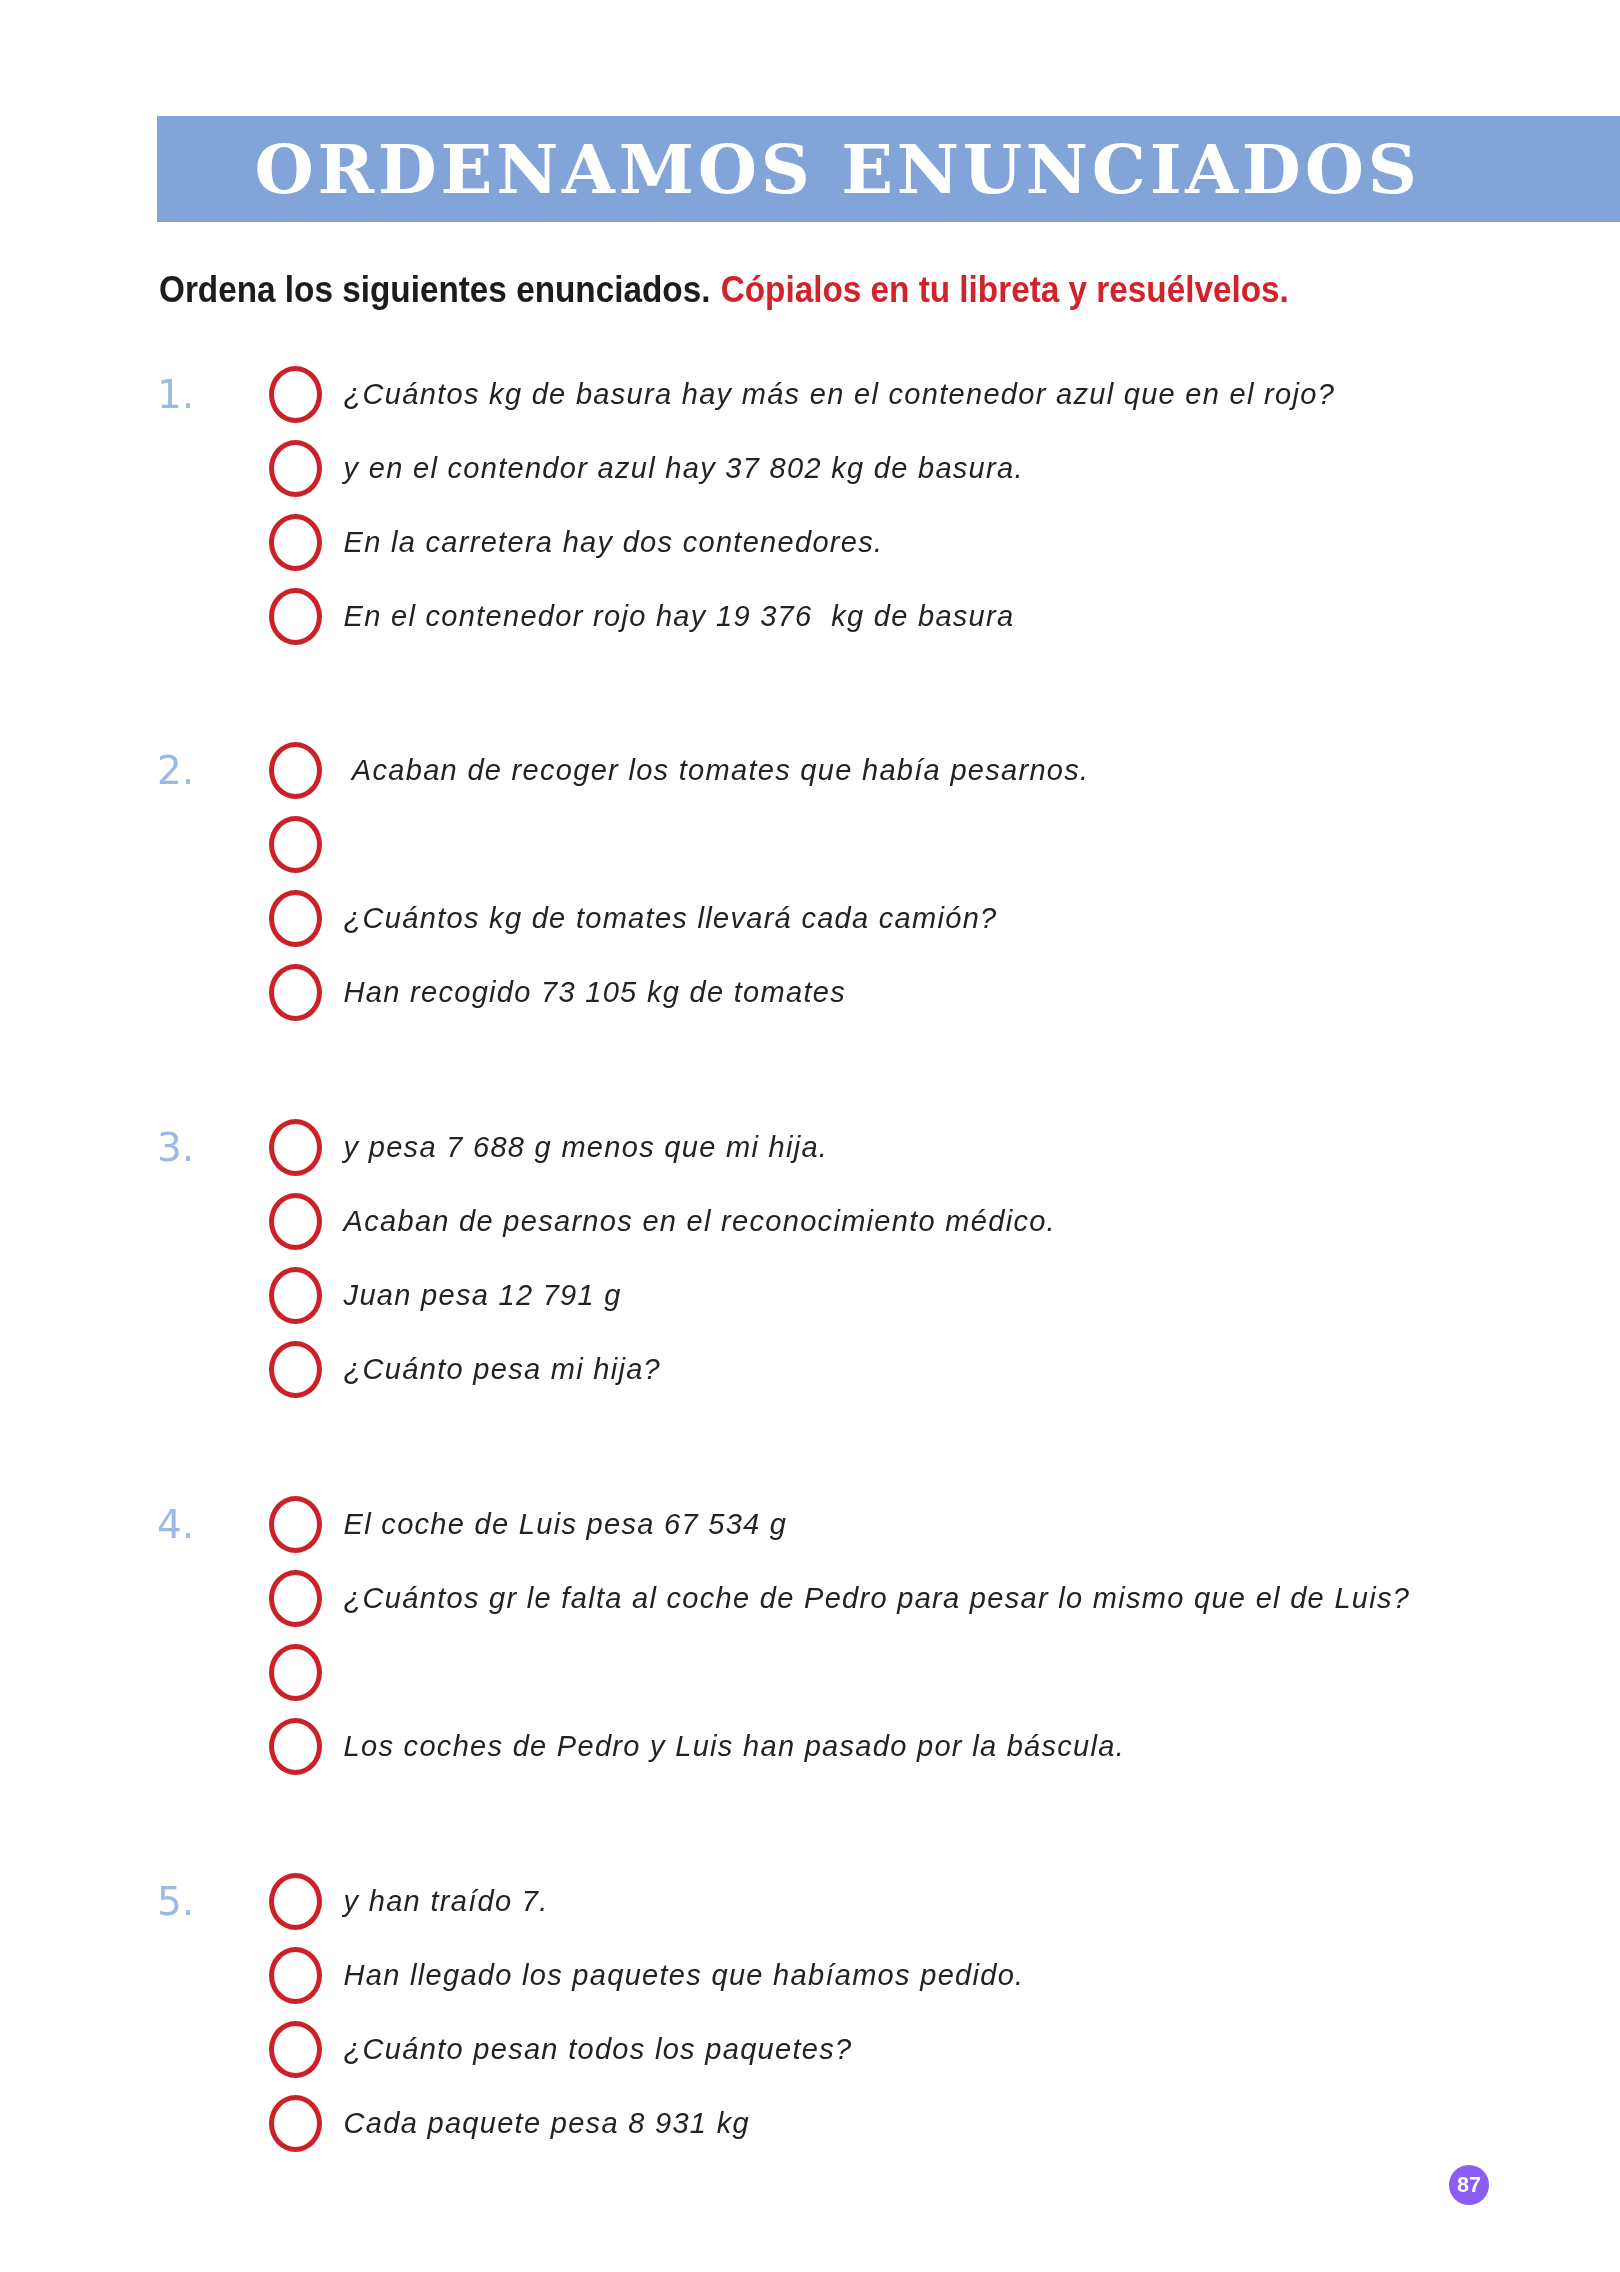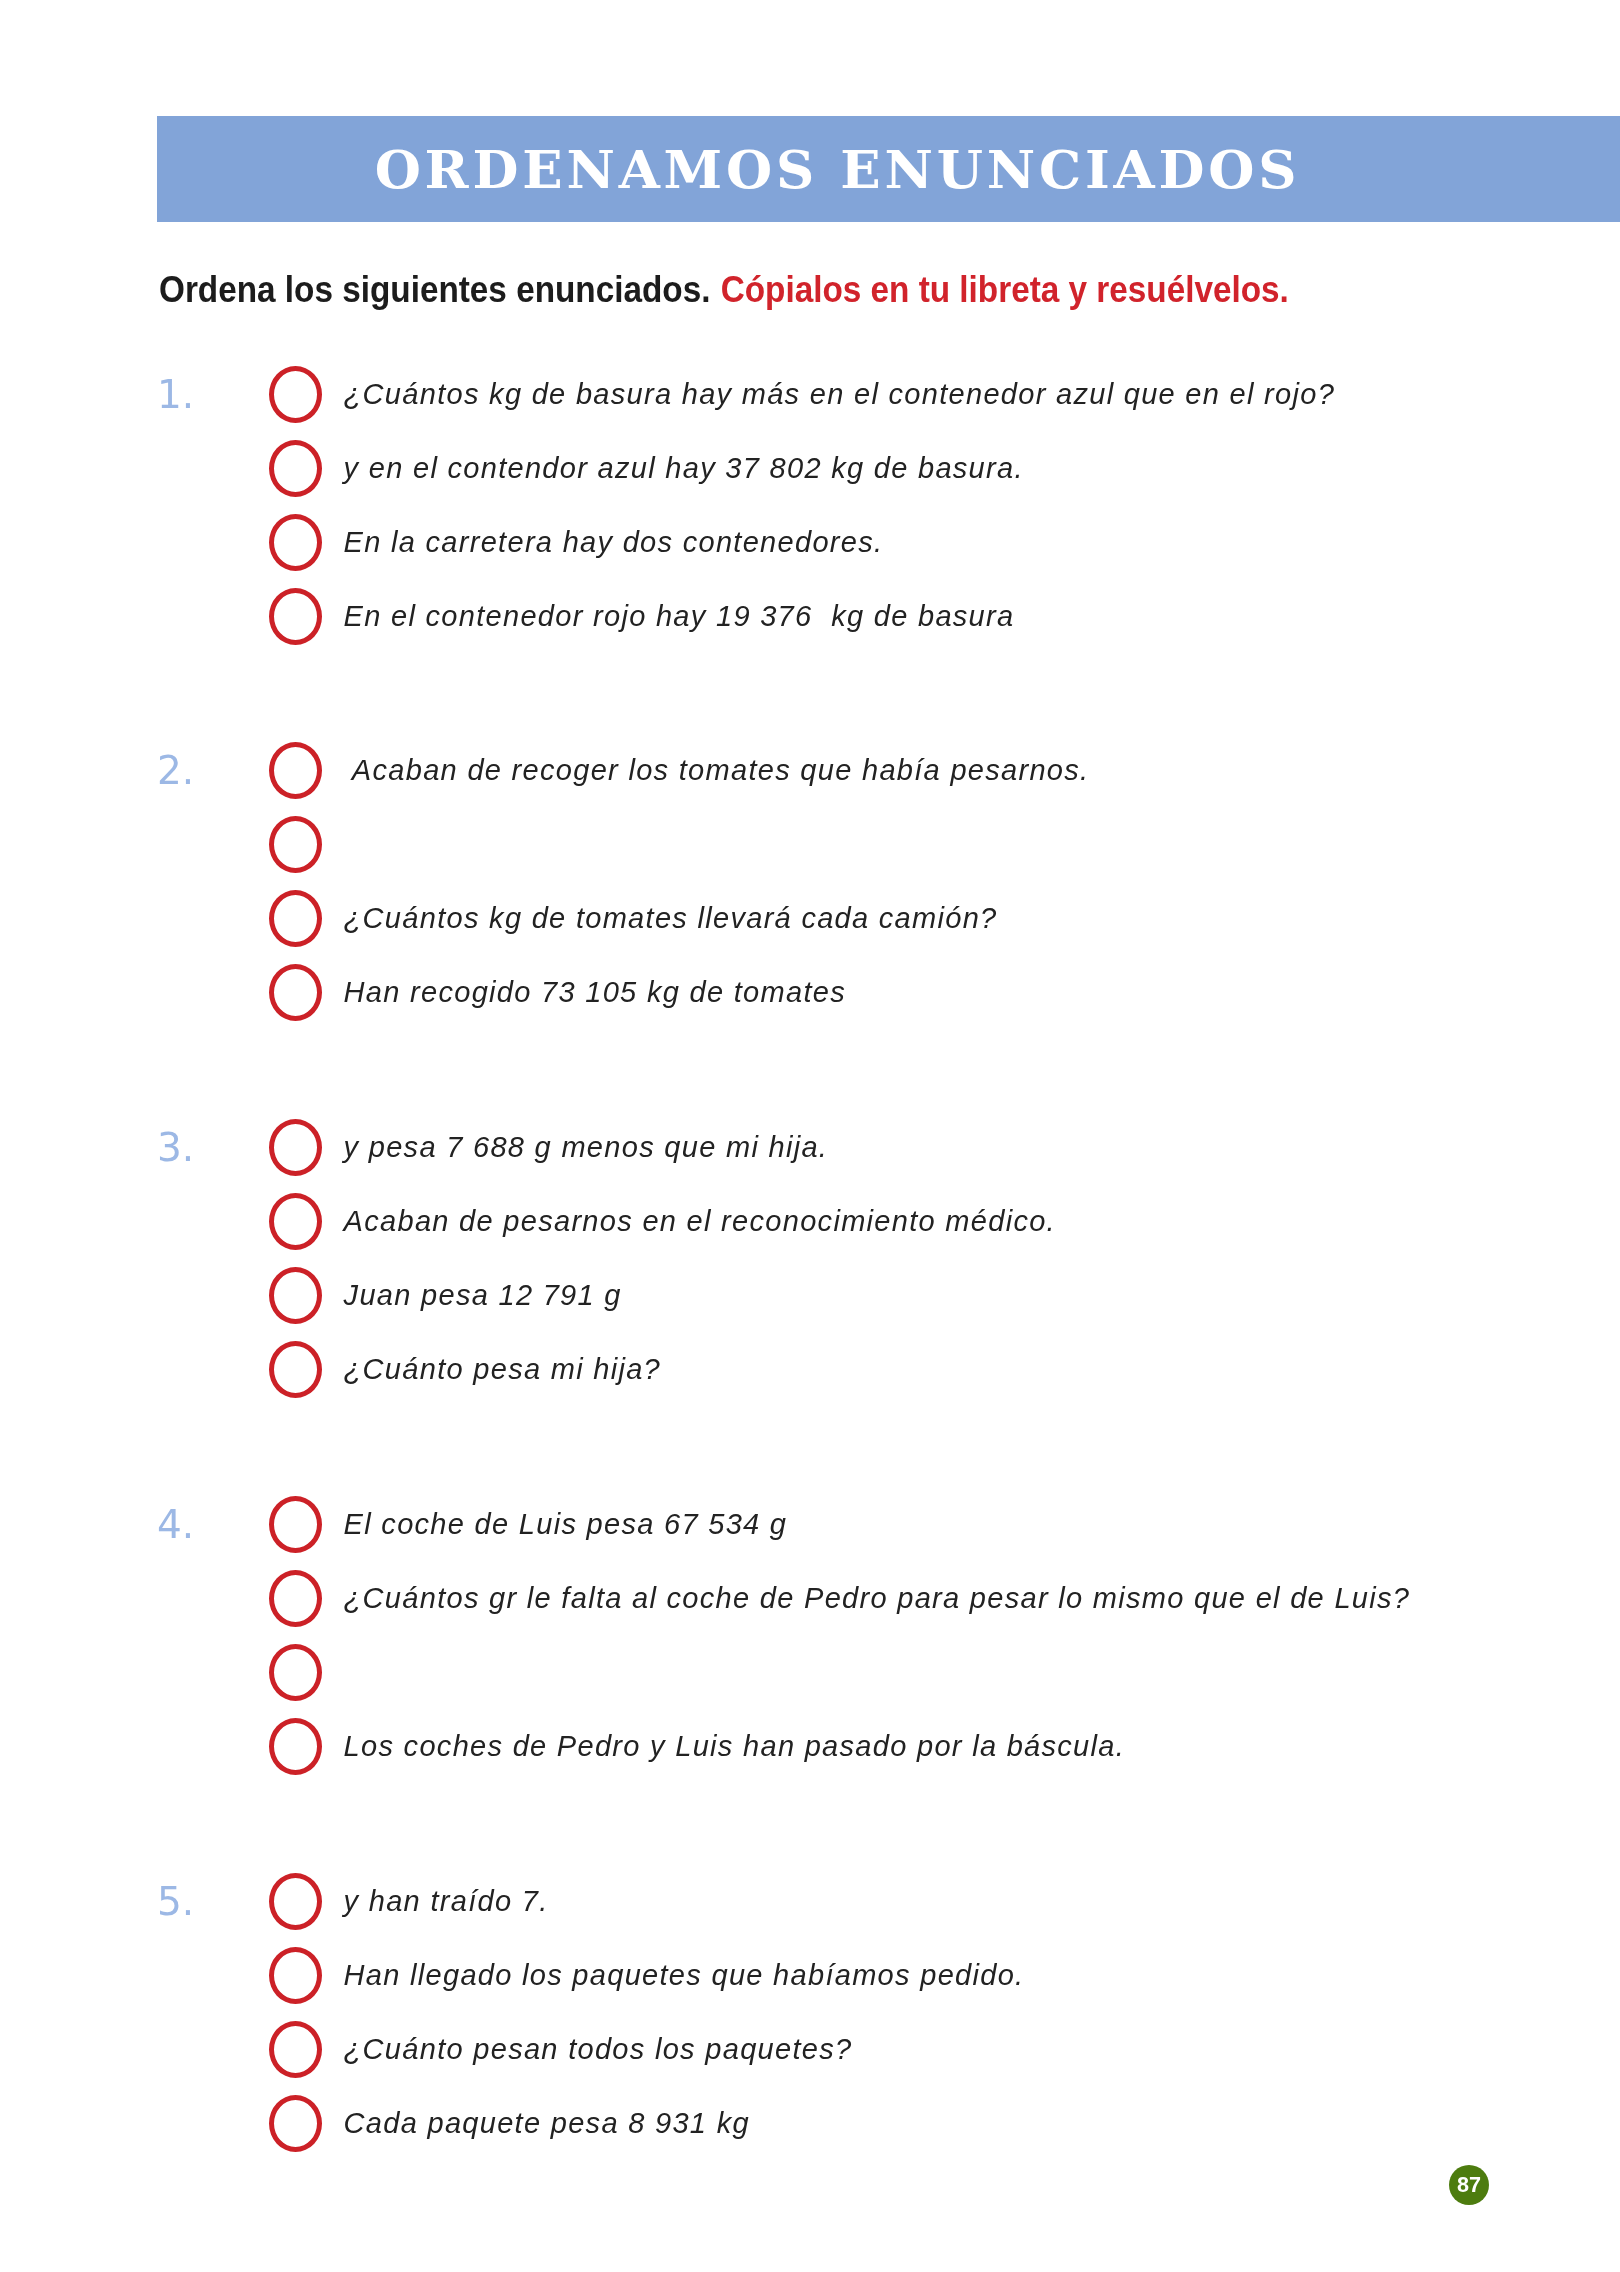--- a/index.html
+++ b/index.html
@@ -23,21 +23,21 @@
     display: flex;
     align-items: center;
     justify-content: center;
     padding-right: 102px;
     box-sizing: border-box;
   }
   .banner h1 {
     margin: 0;
     font-family: "DejaVu Serif", serif;
     font-weight: bold;
-    font-size: 53px;
+    font-size: 68px;
     letter-spacing: 3.8px;
     color: #ffffff;
     white-space: nowrap;
   }
 
   
   .instruction {
     position: absolute;
     left: 159px;
     top: 269px;
@@ -93,21 +93,21 @@
   }
 
   
   .badge {
     position: absolute;
     left: 1449px;
     top: 2165px;
     width: 40px;
     height: 40px;
     border-radius: 50%;
-    background: #4d7c0f;
+    background: #8b5cf6;
     color: #ffffff;
     font-weight: 700;
     font-size: 21.6px;
     display: flex;
     align-items: center;
     justify-content: center;
   }
 </style>
 </head>
 <body>

